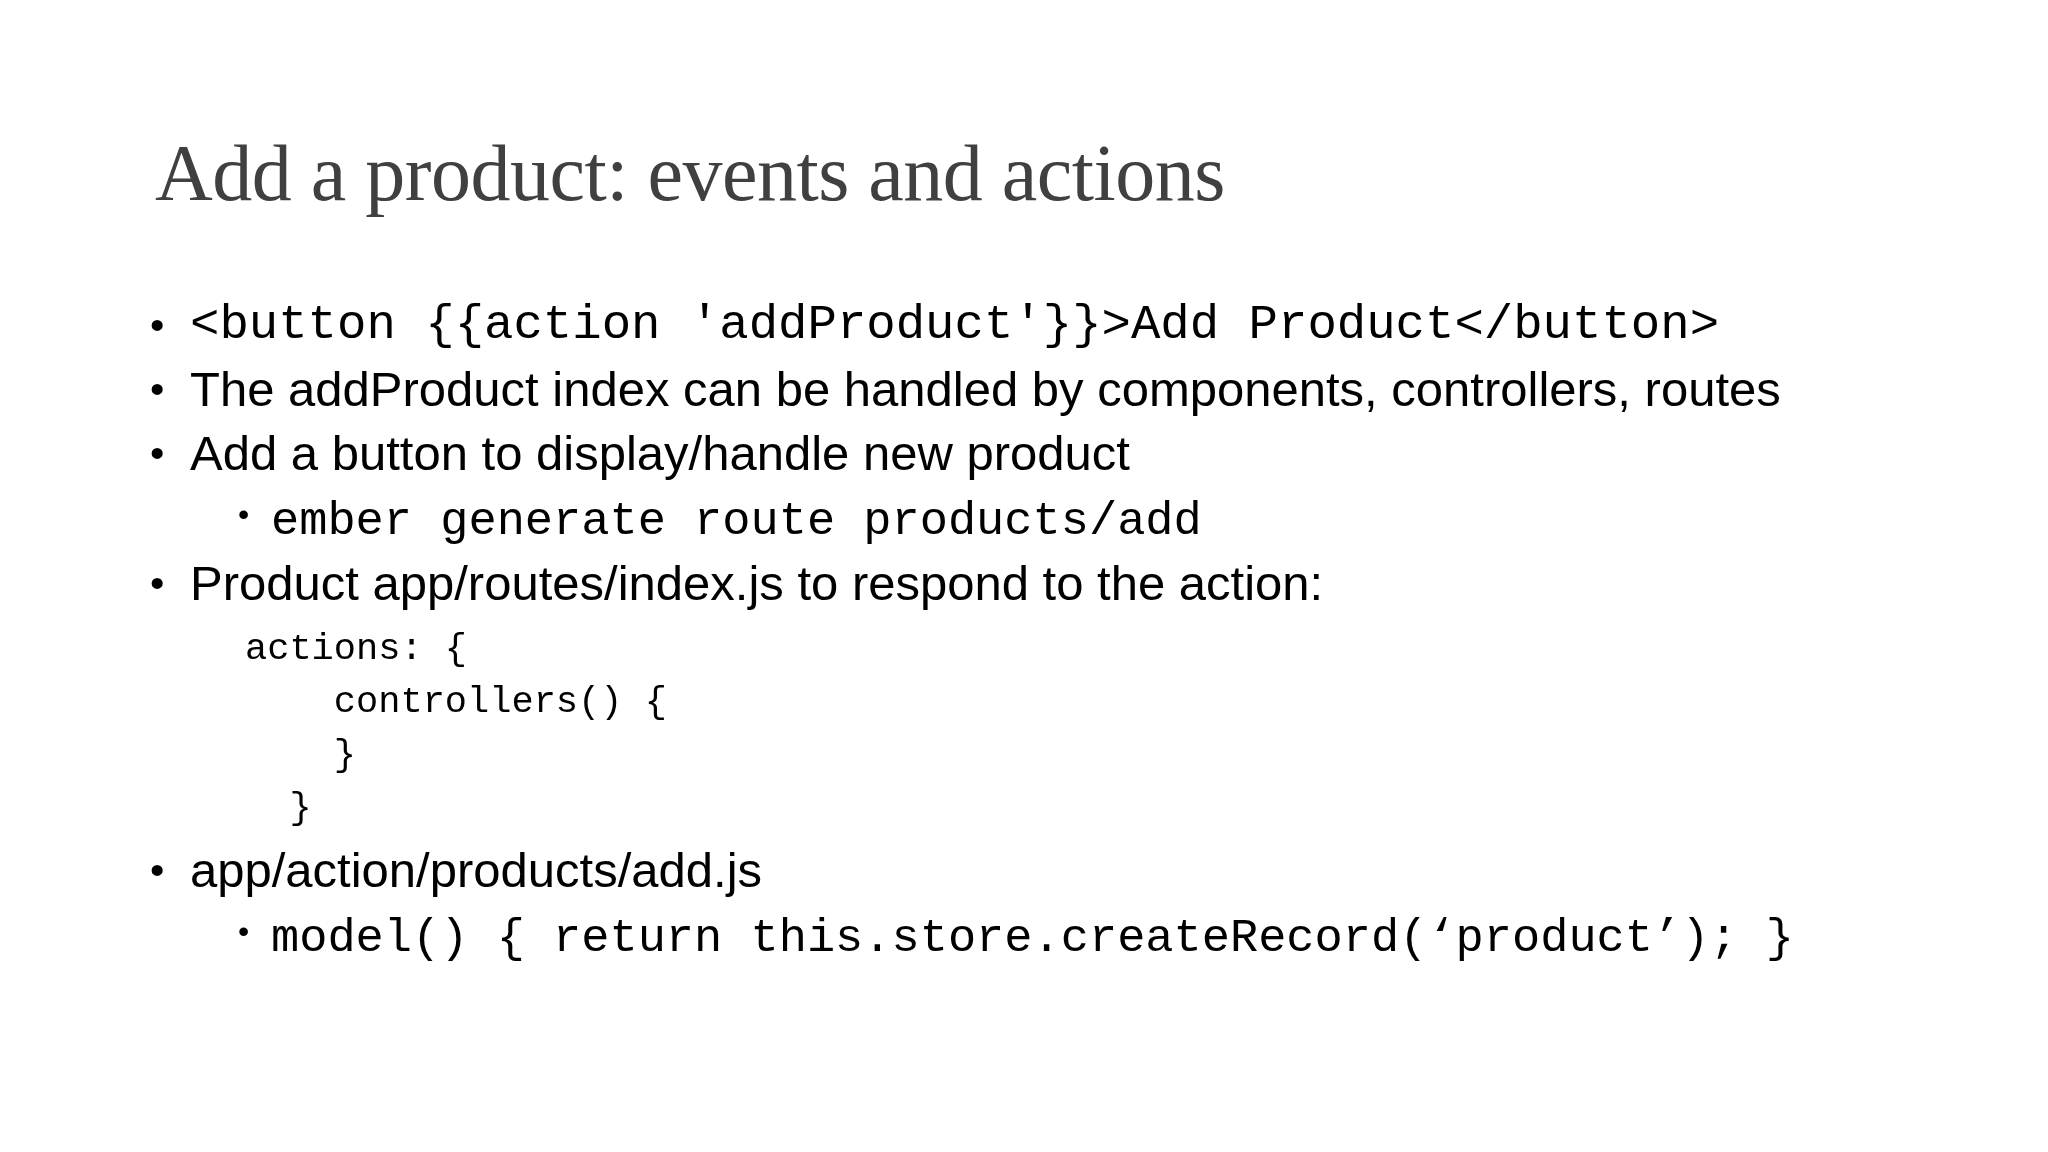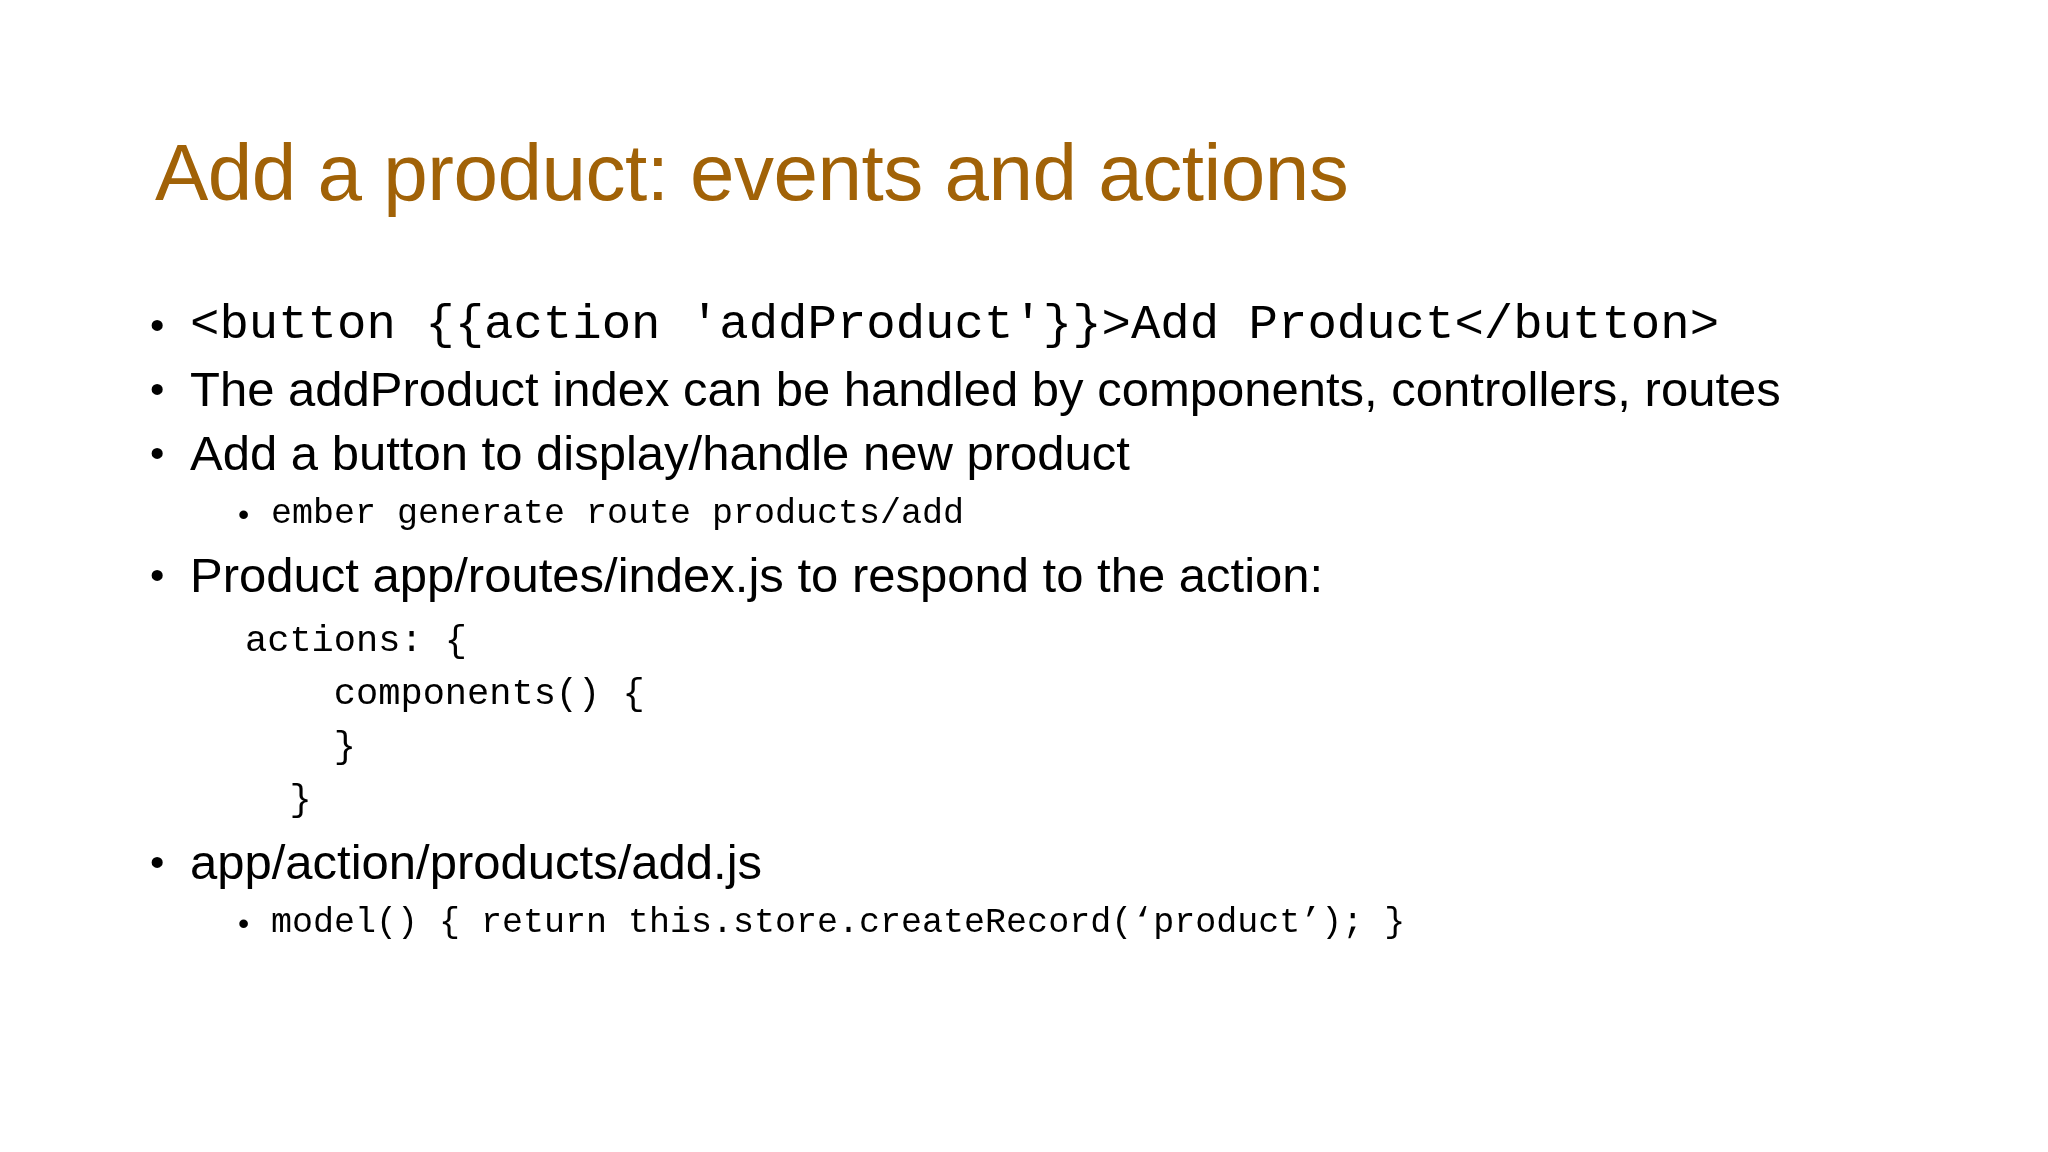--- a/index.html
+++ b/index.html
@@ -25,26 +25,26 @@
 
   
   .slide-title {
     position: absolute;
     left: 155px;
     top: 108px;
     width: 1760px;
     height: 130px;
     display: flex;
     align-items: center;
-    font-family: Liberation Sans, sans-serif;
+    font-family: Liberation Serif, serif;
     font-size: 80px;
     font-weight: 400;
     line-height: 1.05;
     letter-spacing: -0.5px;
-    color: #a16207;
+    color: #404040;
     white-space: nowrap;
   }
 
   
   .body-block {
     position: absolute;
     left: 150px;
     top: 296px;
     width: 1790px;
   }
@@ -82,23 +82,24 @@
   }
   .lvl2 .bullet {
     flex: 0 0 auto;
     width: 33px;
     font-size: 32px;
     line-height: 52px;
     color: #000000;
   }
   .lvl2 .text {
     flex: 1 1 auto;
-    font-size: 35px;
+    font-size: 47px;
     line-height: 52px;
     white-space: pre;
+    margin-top: 8px;
   }
 
   
   .mono {
     font-family: "Liberation Mono", "DejaVu Sans Mono", monospace;
     letter-spacing: 0px;
   }
   .prop {
     font-family: "Liberation Sans", sans-serif;
   }
@@ -146,21 +147,21 @@
       <span class="text mono">ember generate route products/add</span>
     </div>
 
     <div class="line lvl1">
       <span class="bullet">•</span>
       <span class="text prop">Product app/routes/index.js to respond to the action:</span>
     </div>
 
     <div class="code-block">
       <div class="code-line">actions: {</div>
-      <div class="code-line">    components() {</div>
+      <div class="code-line">    controllers() {</div>
       <div class="code-line">    }</div>
       <div class="code-line">  }</div>
     </div>
 
     <div class="line lvl1">
       <span class="bullet">•</span>
       <span class="text prop">app/action/products/add.js</span>
     </div>
 
     <div class="line lvl2">

